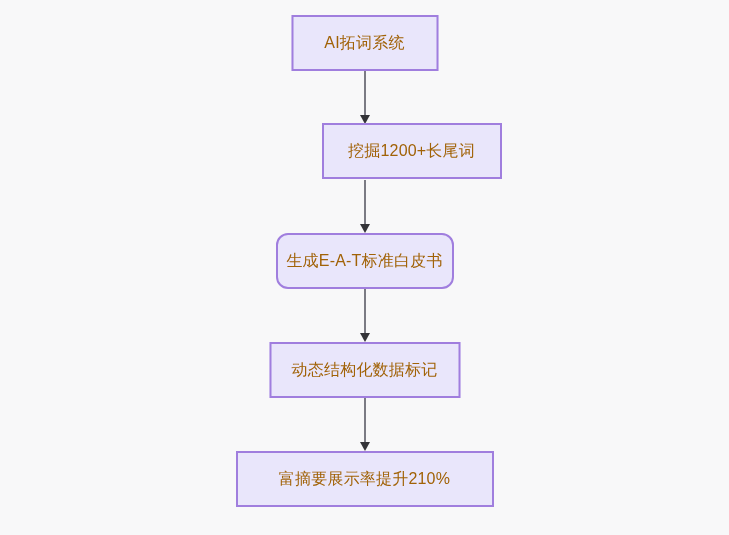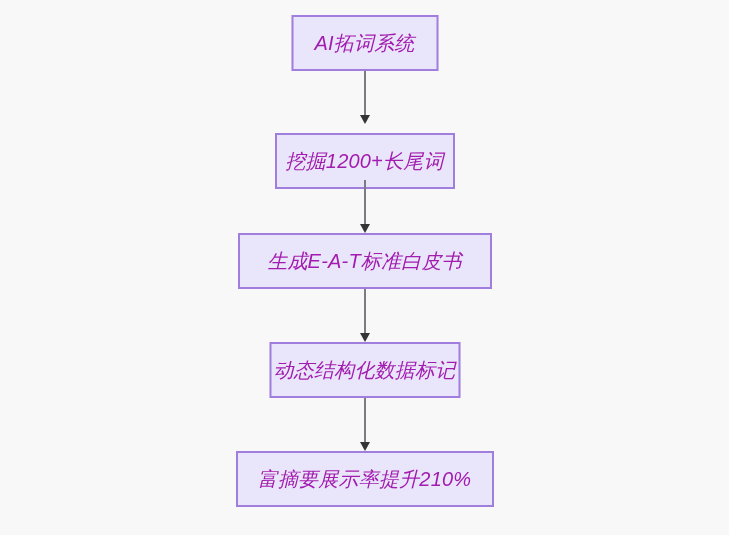--- a/index.html
+++ b/index.html
@@ -24,26 +24,25 @@
     background: #e9e6fb;
     border: 2px solid #a07ede;
     display: flex;
     align-items: center;
     justify-content: center;
     height: 56px;
     left: 50%;
     transform: translateX(-50%);
   }
   .node-label {
-    font-size: 20px;
+    font-size: 16px;
     line-height: 1;
-    color: #a21caf;
+    color: #a16207;
     white-space: nowrap;
     letter-spacing: 0.2px;
-    font-style: italic;
   }
   .edge {
     position: absolute;
     left: 50%;
     transform: translateX(-50%);
     width: 12px;
   }
   .edge-line {
     position: absolute;
     left: 50%;
@@ -58,22 +57,22 @@
     transform: translateX(-50%);
     bottom: 0;
     width: 0;
     height: 0;
     border-left: 5px solid transparent;
     border-right: 5px solid transparent;
     border-top: 9px solid #333338;
   }
   
   .n0 { top: 15px;  width: 147px; }
-  .n1 { top: 133px; width: 180px; }
-  .n2 { top: 233px; width: 254px; }
+  .n1 { top: 123px; width: 180px; margin-left: 47px; }
+  .n2 { top: 233px; width: 178px; border-radius: 12px; }
   .n3 { top: 342px; width: 191px; }
   .n4 { top: 451px; width: 258px; }
   
   .e0 { top: 71px;  height: 53px; }
   .e1 { top: 180px; height: 53px; }
   .e2 { top: 289px; height: 53px; }
   .e3 { top: 398px; height: 53px; }
   .e0 .edge-line, .e1 .edge-line, .e2 .edge-line, .e3 .edge-line { height: 45px; }
 </style>
 </head>

